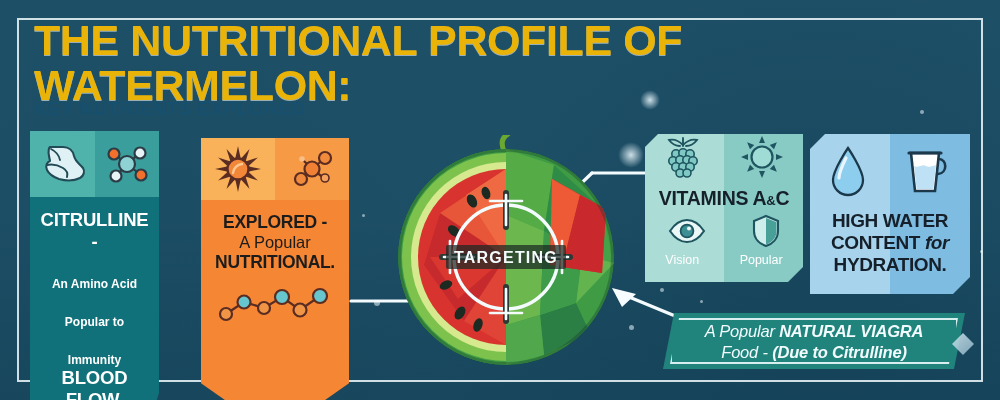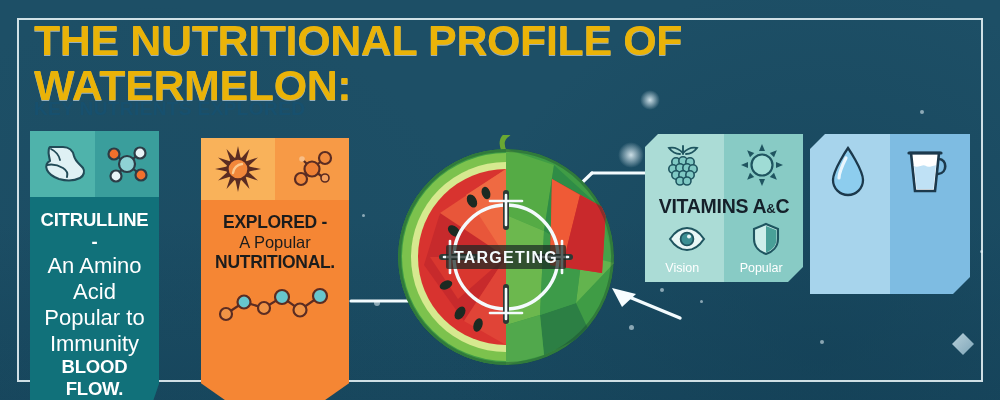--- a/index.html
+++ b/index.html
@@ -61,21 +61,21 @@
   }
   .card .body .l{display:block;}
 
   
   #card-citrulline{left:30px;top:131px;width:129px;}
   #card-citrulline .iconrow .ic:nth-child(1){background:#4fb3ab;}
   #card-citrulline .iconrow .ic:nth-child(2){background:#3a9e9c;}
   #card-citrulline .body{background:#11717a;
     clip-path:polygon(0 0,100% 0,100% 86%,92% 100%,0 100%);min-height:155px;}
   #card-citrulline .body .big{font-size:18.5px;font-weight:bold;letter-spacing:-.2px;}
-  #card-citrulline .body .sm{font-size:22px;font-weight:normal;}
+  #card-citrulline .body .sm{font-size:12px;font-weight:bold;margin-top:24px;}
 
   
   #card-lycopene{left:201px;top:138px;width:148px;}
   #card-lycopene .iconrow{height:62px;}
   #card-lycopene .iconrow .ic:nth-child(1){background:#f9b25a;}
   #card-lycopene .iconrow .ic:nth-child(2){background:#f79a46;}
   #card-lycopene .body{background:#f58634;color:#1c1c1c;
     clip-path:polygon(0 0,100% 0,100% 78%,50% 100%,0 78%);
     min-height:175px;padding-bottom:48px;}
   #card-lycopene .body .big{font-size:17.5px;font-weight:bold;letter-spacing:-.3px;}
@@ -83,21 +83,21 @@
   #card-lycopene .moly{margin-top:10px;}
 
   
   .panel{position:absolute;}
   #panel-vitamins{left:645px;top:134px;width:158px;height:148px;
     clip-path:polygon(13px 0,100% 0,100% calc(100% - 15px),calc(100% - 15px) 100%,0 100%,0 13px);}
   #panel-vitamins .half{position:absolute;top:0;bottom:0;width:50%;}
   #panel-vitamins .half.a{left:0;background:#abdcd6;}
   #panel-vitamins .half.b{left:50%;background:#88cbc5;}
   #panel-vitamins .inner{position:relative;height:100%;display:flex;
-    flex-direction:column;align-items:center;justify-content:flex-start;padding-top:8px;}
+    flex-direction:column;align-items:center;justify-content:flex-start;}
   #panel-vitamins .toprow,#panel-vitamins .botrow{display:flex;width:100%;justify-content:space-around;align-items:center;}
   #panel-vitamins .vtitle{font-size:19.5px;font-weight:bold;color:#15202a;margin:3px 0 4px;letter-spacing:-.3px;}
   #panel-vitamins .vtitle .amp{font-size:13px;}
   #panel-vitamins .cap{font-size:12.5px;color:#ffffff;}
   #panel-vitamins .capwrap{display:flex;width:100%;justify-content:space-around;margin-top:1px;}
 
   #panel-water{left:810px;top:134px;width:160px;height:160px;
     clip-path:polygon(15px 0,100% 0,100% calc(100% - 17px),calc(100% - 17px) 100%,0 100%,0 15px);}
   #panel-water .half{position:absolute;top:0;bottom:0;width:50%;}
   #panel-water .half.a{left:0;background:#a7d4ec;}
@@ -422,18 +422,30 @@
         <span>
           <svg width="52" height="54" viewBox="0 0 52 54">
             <path d="M9 8 h28 l-4 38 h-20 z" fill="#ffffff" stroke="#1c394c" stroke-width="2.6"></path>
             <path d="M12 20 h22 l-2.6 24 h-16.8 z" fill="#bfe1f5"></path>
             <path d="M12.2 20 c4 3 8 -3 12 0 c3 2.4 6 -1 9.6 -.4" fill="none" stroke="#ffffff" stroke-width="2"></path>
             <path d="M37 14 c8 0 9 14 -1 15" fill="none" stroke="#1c394c" stroke-width="2.6"></path>
             <line x1="7" y1="8" x2="39" y2="8" stroke="#1c394c" stroke-width="3.2" stroke-linecap="round"></line>
           </svg>
         </span>
       </div>
-    </div>
-  </div>
-
+      <div class="wtext">
+        <div>HIGH WATER</div>
+        <div><span>CONTENT </span><span class="forit">for</span></div>
+        <div>HYDRATION.</div>
+      </div>
+    </div>
+  </div>
+
+  <div id="banner">
+    <div class="bframe"></div>
+    <div class="btext">
+      <div><span>A Popular </span><b>NATURAL VIAGRA</b></div>
+      <div><span>Food - </span><b>(Due to Citrulline)</b></div>
+    </div>
+  </div>
   <div class="bdiamond"></div>
 
 </div>
 
 </body></html>

